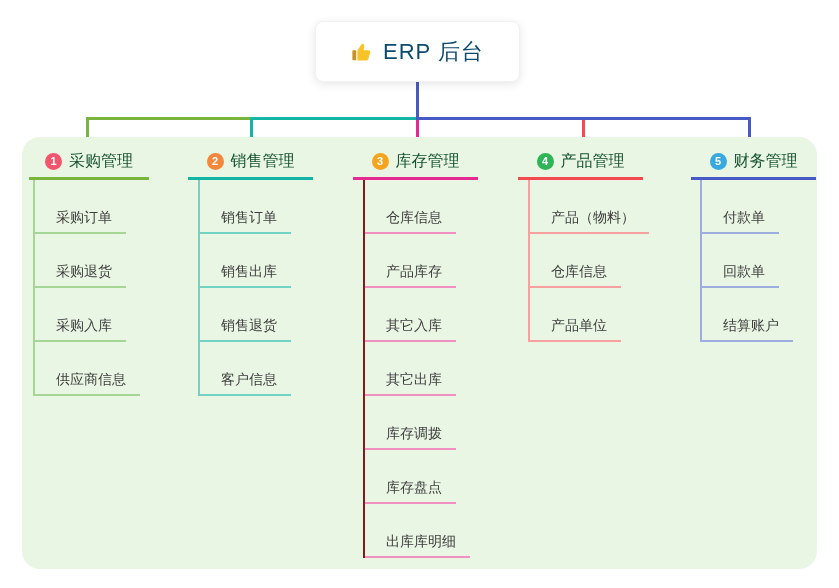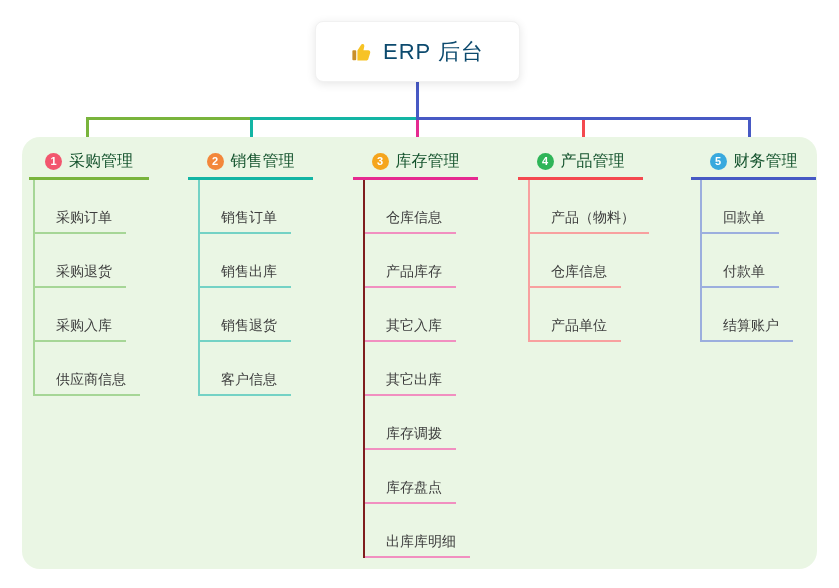--- a/index.html
+++ b/index.html
@@ -200,24 +200,24 @@
     </div>
   </div>
 
   <div class="branch b5" style="left:691px;">
     <div class="branch-header">
       <span class="badge">5</span>
       <span class="branch-title">财务管理</span>
     </div>
     <div class="children">
       <div class="child">
+          <span>付款单</span>
+        </div>
+      <div class="child">
           <span>回款单</span>
         </div>
       <div class="child">
-          <span>付款单</span>
-        </div>
-      <div class="child">
           <span>结算账户</span>
         </div>
     </div>
   </div>
 
 </div>
 
 </body></html>

